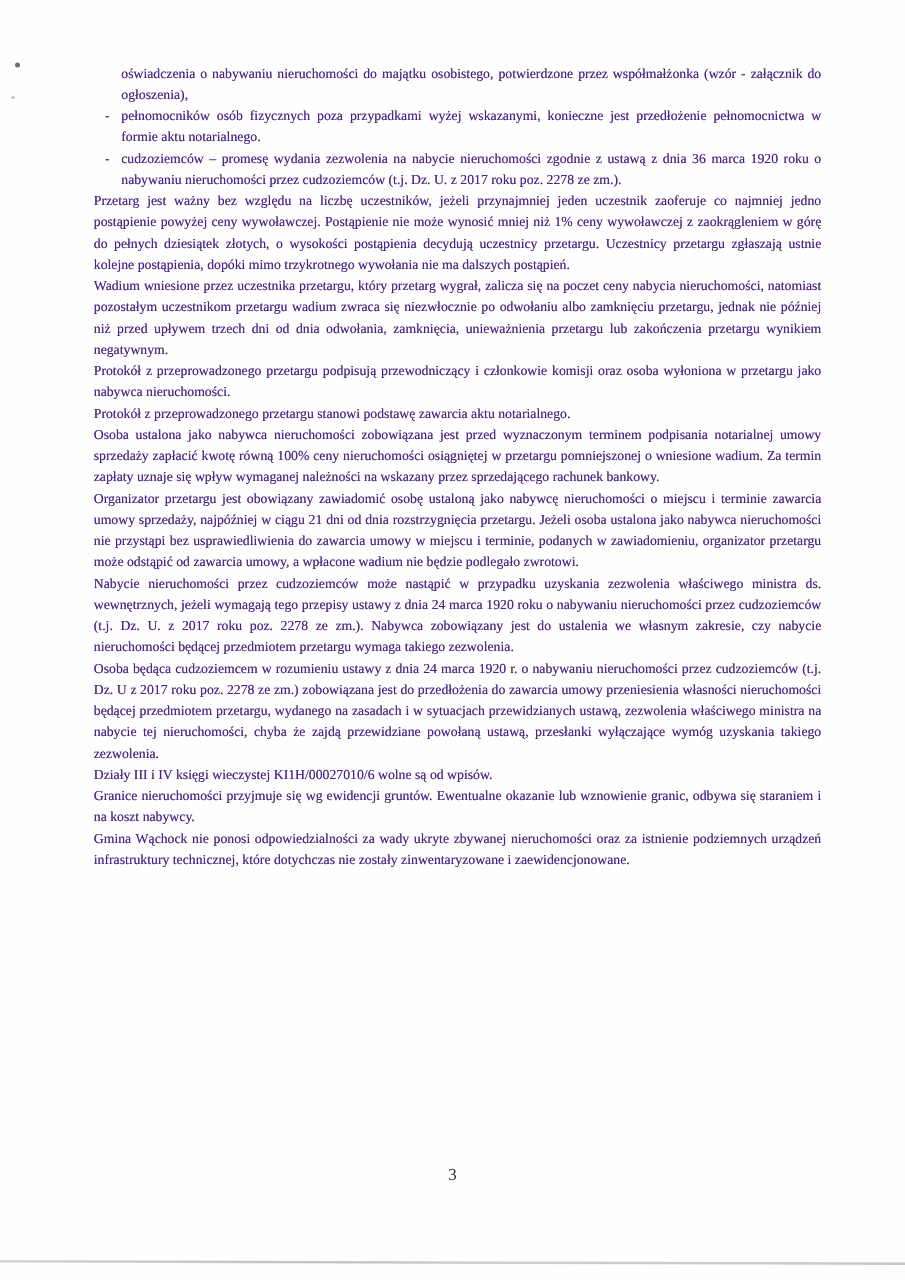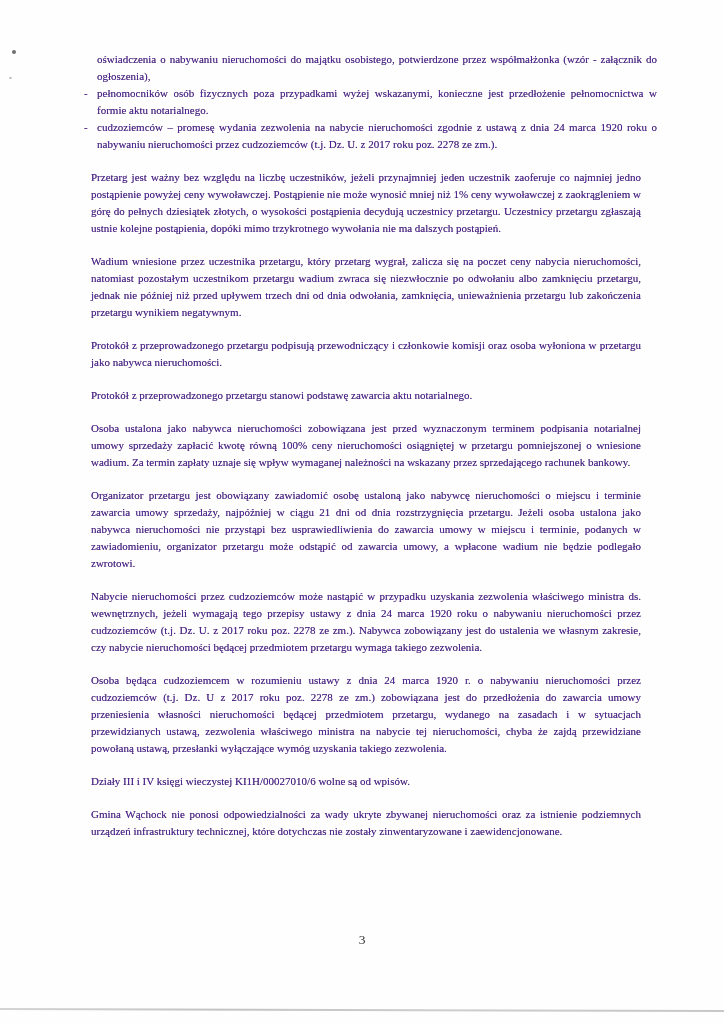--- a/index.html
+++ b/index.html
@@ -29,21 +29,21 @@
   .list { margin: 0; }
   .list-item {
     position: relative;
     padding-left: 22px;
   }
   .list-marker {
     position: absolute;
     left: 9px;
     top: 0;
   }
-  .para { margin: 16px; }
+  .para { margin: 0; }
   .page-number {
     position: absolute;
     top: 932px;
     left: 0;
     width: 100%;
     text-align: center;
     font-size: 13.5px;
     color: #2e2e2e;
   }
   .speck-1 {
@@ -91,21 +91,21 @@
           <span class="list-text">oświadczenia o nabywaniu nieruchomości do majątku osobistego, potwierdzone przez współmałżonka (wzór - załącznik do ogłoszenia),</span>
         </div>
 
         <div class="list-item">
           <span class="list-marker">-</span>
           <span class="list-text">pełnomocników osób fizycznych poza przypadkami wyżej wskazanymi, konieczne jest przedłożenie pełnomocnictwa w formie aktu notarialnego.</span>
         </div>
 
         <div class="list-item">
           <span class="list-marker">-</span>
-          <span class="list-text">cudzoziemców – promesę wydania zezwolenia na nabycie nieruchomości zgodnie z ustawą z dnia 24 marca 1920 roku o nabywaniu nieruchomości przez cudzoziemców (t.j. Dz. U. z 2017 roku poz. 2278 ze zm.).</span>
+          <span class="list-text">cudzoziemców – promesę wydania zezwolenia na nabycie nieruchomości zgodnie z ustawą z dnia 36 marca 1920 roku o nabywaniu nieruchomości przez cudzoziemców (t.j. Dz. U. z 2017 roku poz. 2278 ze zm.).</span>
         </div>
       </div>
 
     <div class="paragraphs">
 
         <p class="para">Przetarg jest ważny bez względu na liczbę uczestników, jeżeli przynajmniej jeden uczestnik zaoferuje co najmniej jedno postąpienie powyżej ceny wywoławczej. Postąpienie nie może wynosić mniej niż 1% ceny wywoławczej z zaokrągleniem w górę do pełnych dziesiątek złotych, o wysokości postąpienia decydują uczestnicy przetargu. Uczestnicy przetargu zgłaszają ustnie kolejne postąpienia, dopóki mimo trzykrotnego wywołania nie ma dalszych postąpień.</p>
 
         <p class="para">Wadium wniesione przez uczestnika przetargu, który przetarg wygrał, zalicza się na poczet ceny nabycia nieruchomości, natomiast pozostałym uczestnikom przetargu wadium zwraca się niezwłocznie po odwołaniu albo zamknięciu przetargu, jednak nie później niż przed upływem trzech dni od dnia odwołania, zamknięcia, unieważnienia przetargu lub zakończenia przetargu wynikiem negatywnym.</p>
 
         <p class="para">Protokół z przeprowadzonego przetargu podpisują przewodniczący i członkowie komisji oraz osoba wyłoniona w przetargu jako nabywca nieruchomości.</p>
@@ -117,20 +117,21 @@
 
         <p class="para">Organizator przetargu jest obowiązany zawiadomić osobę ustaloną jako nabywcę nieruchomości o miejscu i terminie zawarcia umowy sprzedaży, najpóźniej w ciągu 21 dni od dnia rozstrzygnięcia przetargu. Jeżeli osoba ustalona jako nabywca nieruchomości nie przystąpi bez usprawiedliwienia do zawarcia umowy w miejscu i terminie, podanych w zawiadomieniu, organizator przetargu może odstąpić od zawarcia umowy, a wpłacone wadium nie będzie podlegało zwrotowi.</p>
 
         <p class="para">Nabycie nieruchomości przez cudzoziemców może nastąpić w przypadku uzyskania zezwolenia właściwego ministra ds. wewnętrznych, jeżeli wymagają tego przepisy ustawy z dnia 24 marca 1920 roku o nabywaniu nieruchomości przez cudzoziemców (t.j. Dz. U. z 2017 roku poz. 2278 ze zm.). Nabywca zobowiązany jest do ustalenia we własnym zakresie, czy nabycie nieruchomości będącej przedmiotem przetargu wymaga takiego zezwolenia.</p>
 
         <p class="para">Osoba będąca cudzoziemcem w rozumieniu ustawy z dnia 24 marca 1920 r. o nabywaniu nieruchomości przez cudzoziemców (t.j. Dz. U z 2017 roku poz. 2278 ze zm.) zobowiązana jest do przedłożenia do zawarcia umowy przeniesienia własności nieruchomości będącej przedmiotem przetargu, wydanego na zasadach i w sytuacjach przewidzianych ustawą, zezwolenia właściwego ministra na nabycie tej nieruchomości, chyba że zajdą przewidziane powołaną ustawą, przesłanki wyłączające wymóg uzyskania takiego zezwolenia.</p>
 
         <p class="para">Działy III i IV księgi wieczystej KI1H/00027010/6 wolne są od wpisów.</p>
 
 
+        <p class="para">Granice nieruchomości przyjmuje się wg ewidencji gruntów. Ewentualne okazanie lub wznowienie granic, odbywa się staraniem i na koszt nabywcy.</p>
 
         <p class="para">Gmina Wąchock nie ponosi odpowiedzialności za wady ukryte zbywanej nieruchomości oraz za istnienie podziemnych urządzeń infrastruktury technicznej, które dotychczas nie zostały zinwentaryzowane i zaewidencjonowane.</p>
       </div>
 
   </div>
 
   <div class="page-number">3</div>
 
   <div class="scan-line"></div>
 

